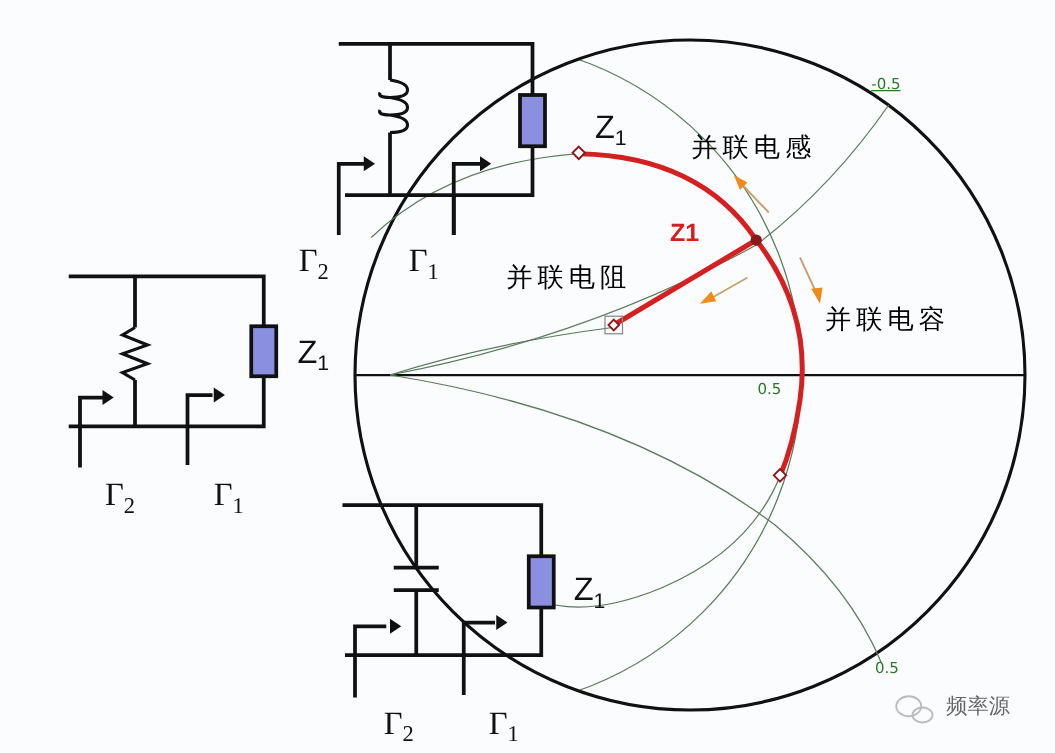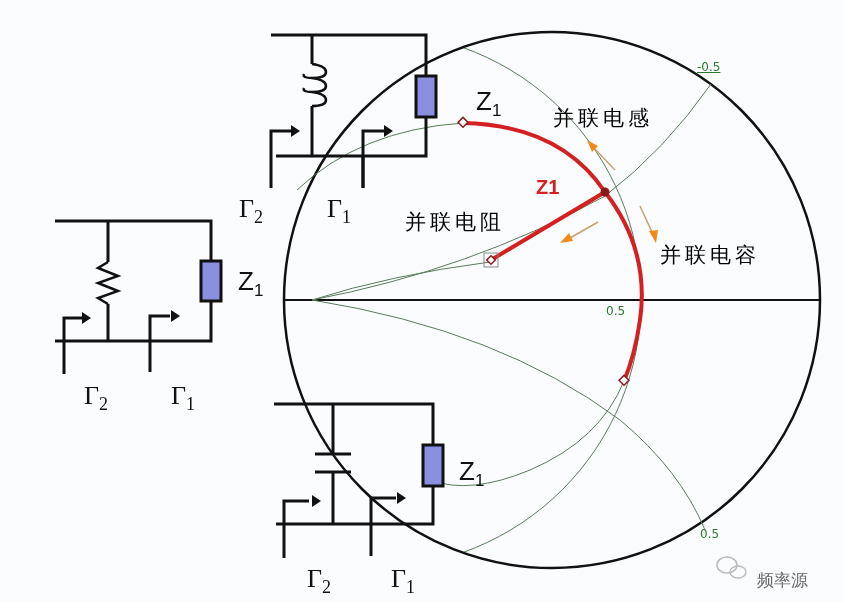--- a/index.html
+++ b/index.html
@@ -6,21 +6,21 @@
   body { width:844px; height:602px; position:relative; overflow:hidden; font-family:"DejaVu Sans", sans-serif; }
   svg { position:absolute; left:0; top:0; }
   .lbl { position:absolute; white-space:nowrap; }
   .cn { color:#000000; font-family:"DejaVu Serif", serif; font-size:21px; letter-spacing:4px; }
   .tick { color:#2a7a2a; font-size:12px; font-family:"DejaVu Sans", sans-serif; }
   .z1red { color:#d42020; font-weight:bold; font-size:20px; font-family:"Liberation Sans", sans-serif; }
   .gam { font-family:"Liberation Serif", serif; font-size:26px; color:#111;margin-top:28px; }
   .gam sub { font-size:18px; }
   .zl { font-family:"Liberation Sans", sans-serif; font-size:26px; color:#111; }
   .zl sub { font-size:17px; }
-  .wm { color:#666; font-size:17px; font-family:"DejaVu Sans", sans-serif;margin-top:16px; }
+  .wm { color:#666; font-size:17px; font-family:"DejaVu Sans", sans-serif; }
 </style>
 </head>
 <body>
 
 <svg width="844" height="602" viewBox="0 0 844 602">
 
   <circle cx="552" cy="300" r="268" fill="none" stroke="#111" stroke-width="2.5"></circle>
 
   <line x1="284" y1="300" x2="820" y2="300" stroke="#111" stroke-width="1.8"></line>
 

